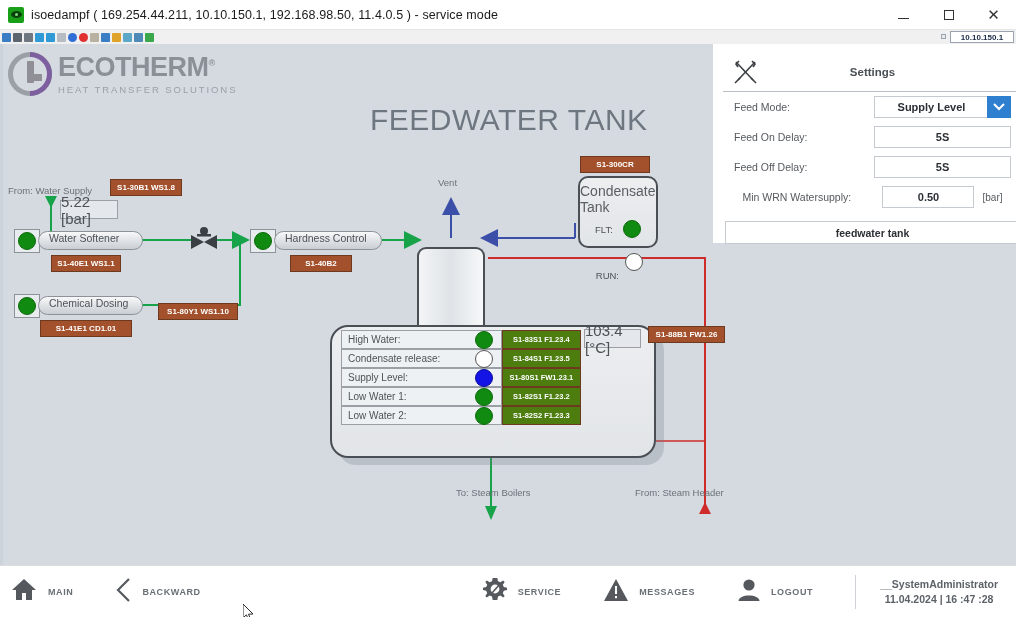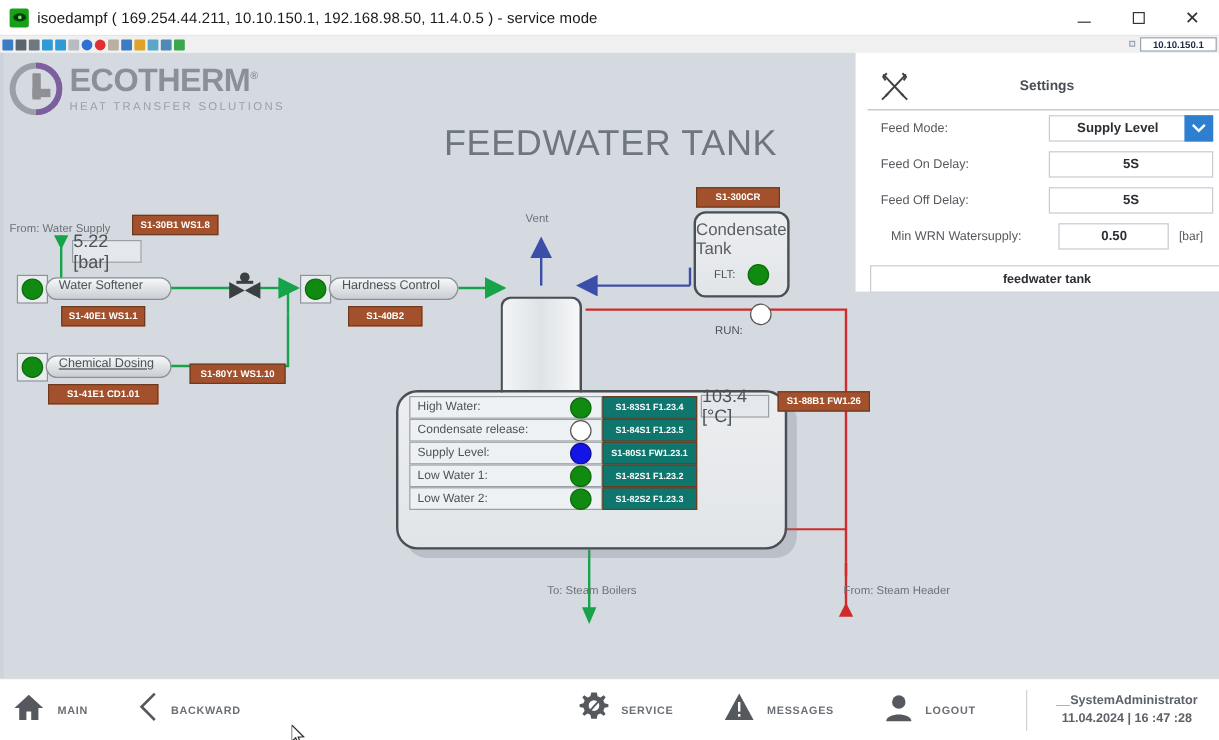--- a/index.html
+++ b/index.html
@@ -198,21 +198,21 @@
   }
   .ind-table{position:absolute;left:341px;top:286px;width:240px;}
   .ind-row{display:flex;align-items:center;height:19px;margin-bottom:0px;}
   .ind-cell{
     width:162px;height:19px;border:1px solid #9aa0a6;background:#eef1f3;
     display:flex;align-items:center;
   }
   .ind-name{font-size:10px;color:#4d5257;padding-left:6px;flex:1 1 auto;}
   .ind-lampwrap{width:34px;display:flex;align-items:center;justify-content:center;}
   .ind-tag{
-    width:80px;height:19px;background:#0f766e;border:1px solid #6e3a1f;
+    width:80px;height:19px;background:#4d7c0f;border:1px solid #6e3a1f;
     color:#fff;font-size:7.5px;font-weight:bold;
     display:flex;align-items:center;justify-content:center;white-space:nowrap;
   }
 
   
   .bottombar{
     position:absolute;left:0;top:565px;width:1016px;height:52px;background:#ffffff;
     border-top:1px solid #dcdcdc;display:flex;align-items:center;
   }
   .navitem{display:flex;align-items:center;height:52px;}
@@ -385,21 +385,21 @@
       <span class="lamp green" style="margin-left:3px;"></span>
     </div>
     <div class="pill" style="left:38px;top:187px;width:105px;">
       <span>Water Softener</span>
     </div>
     <div class="tag" style="left:51px;top:211px;width:70px;">S1-40E1 WS1.1</div>
 
     <div class="devbox" style="left:14px;top:250px;width:26px;">
       <span class="lamp green" style="margin-left:3px;"></span>
     </div>
-    <div class="pill" style="left:38px;top:252px;width:105px;text-decoration:underline;">
+    <div class="pill" style="left:38px;top:252px;width:105px;">
       <span>Chemical Dosing</span>
     </div>
     <div class="tag" style="left:40px;top:276px;width:92px;">S1-41E1 CD1.01</div>
 
     <div class="node" style="left:188px;top:181px;">
       <svg width="32" height="28" viewBox="0 0 32 28">
         <circle cx="16" cy="6" r="4" fill="#3a3f44"></circle>
         <rect x="9" y="9" width="14" height="2.5" fill="#3a3f44"></rect>
         <path d="M3,10 L16,17 L3,24 z" fill="#3a3f44"></path>
         <path d="M29,10 L16,17 L29,24 z" fill="#3a3f44"></path>
@@ -480,21 +480,21 @@
             </span>
         </div>
         <div class="ind-tag">S1-82S2 F1.23.3</div>
       </div>
     </div>
 
     <div class="readout" style="left:584px;top:285px;width:57px;">103.4 [°C]</div>
     <div class="tag" style="left:648px;top:282px;width:77px;">S1-88B1 FW1.26</div>
 
     <div class="plabel" style="left:456px;top:443px;">To: Steam Boilers</div>
-    <div class="plabel" style="left:703px;top:443px;">From: Steam Header</div>
+    <div class="plabel" style="left:635px;top:443px;">From: Steam Header</div>
   </div>
 
   <div class="bottombar">
     <div class="navitem" style="margin-left:10px;">
       <span>
         <svg width="28" height="25" viewBox="0 0 28 25">
             <path d="M14,2 L26,13 L22,13 L22,23 L16,23 L16,16 L12,16 L12,23 L6,23 L6,13 L2,13 z" fill="#55595e"></path>
           </svg>
       </span>
       <span class="navlabel">MAIN</span>

